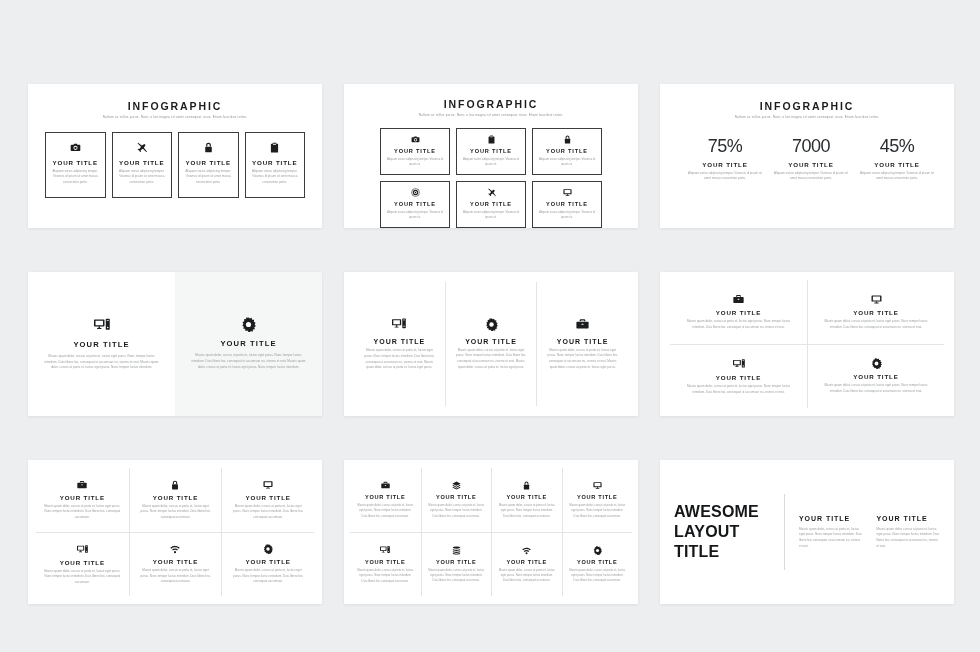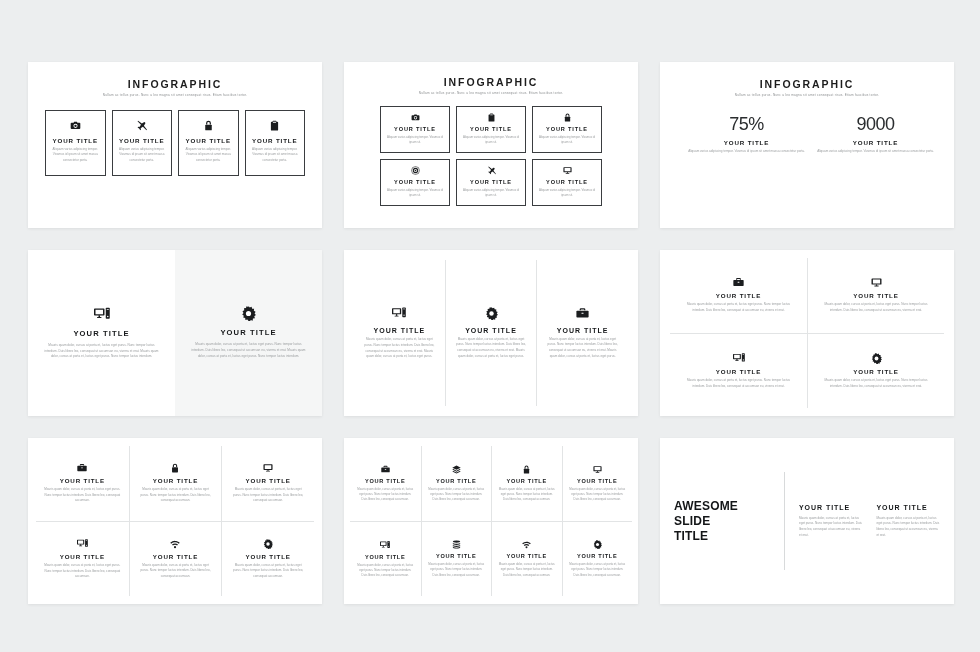--- a/index.html
+++ b/index.html
@@ -17,20 +17,21 @@
     grid-template-rows:repeat(3,166px);
     column-gap:22px;row-gap:22px;
     padding:62px 28px;
     box-sizing:border-box;
   }
   .slide{
     position:relative;
     background:#ffffff;
     overflow:hidden;
     box-shadow:0 1px 3px rgba(0,0,0,0.07);
+    margin-top:22px;
   }
 
   
   .deck-title{
     text-align:center;
     font-size:10.5px;
     font-weight:700;
     letter-spacing:1.9px;
     color:#1c1c1c;
     margin:0;
@@ -172,21 +173,21 @@
     padding:0 6px;box-sizing:border-box;
   }
   .s8-cell.bl{border-left:1px solid #e2e4e5;}
   .s8-cell.bt{border-top:1px solid #e2e4e5;}
   .s8 .card-title{font-size:5.6px;letter-spacing:0.7px;}
   .s8 .card-body{font-size:2.85px;}
 
   
   .s9{display:flex;align-items:center;height:100%;padding:0 14px;box-sizing:border-box;}
   .s9-big{
-    font-size:12px;
+    font-size:16px;
     font-weight:700;
     line-height:1.25;
     letter-spacing:0.2px;
     color:#141618;
     width:104px;
     margin:0;
   }
   .s9-rule{
     width:1px;
     align-self:stretch;
@@ -358,21 +359,26 @@
       <div class="deck-title">INFOGRAPHIC</div>
       <div class="deck-sub">Nullam ac tellus purus. Nunc a leo magna sit amet consequat risus. Etiam faucibus tortor.</div>
     </div>
     <div class="s3-row">
       <div class="s3-col">
         <div class="stat-num">75%</div>
         <div class="card-title">YOUR TITLE</div>
         <div class="card-body">Aliquam varius adipiscing tempor. Vivamus id ipsum sit amet massa consectetur porta.</div>
       </div>
       <div class="s3-col">
-        <div class="stat-num">9000</div>
+        <div class="stat-num">7000</div>
+        <div class="card-title">YOUR TITLE</div>
+        <div class="card-body">Aliquam varius adipiscing tempor. Vivamus id ipsum sit amet massa consectetur porta.</div>
+      </div>
+      <div class="s3-col">
+        <div class="stat-num">45%</div>
         <div class="card-title">YOUR TITLE</div>
         <div class="card-body">Aliquam varius adipiscing tempor. Vivamus id ipsum sit amet massa consectetur porta.</div>
       </div>
     </div>
   </div>
 
   <div class="slide s4">
     <div class="s4-pane">
       <svg class="icon" width="16" height="16">
           <use href="#ic-desktop"></use>
@@ -553,21 +559,21 @@
         <div class="card-title" style="margin-top:4px">YOUR TITLE</div>
         <div class="card-body">Mauris quam dolor, cursus at porta et, luctus eget purus. Nunc tempor luctus interdum. Duis libero leo, consequat accumsan.</div>
       </div>
     </div>
   </div>
 
   <div class="slide">
     <div class="s9">
       <div class="s9-big">
         <span>AWESOME</span><br>
-        <span>SLIDE</span><br>
+        <span>LAYOUT</span><br>
         <span>TITLE</span>
       </div>
       <div class="s9-rule"></div>
       <div class="s9-cols">
         <div class="s9-col">
           <div class="card-title">YOUR TITLE</div>
           <div class="card-body">Mauris quam dolor, cursus at porta et, luctus eget purus. Nunc tempor luctus interdum. Duis libero leo, consequat ut accumsan eu, viverra et erat.</div>
         </div>
         <div class="s9-col">
           <div class="card-title">YOUR TITLE</div>

